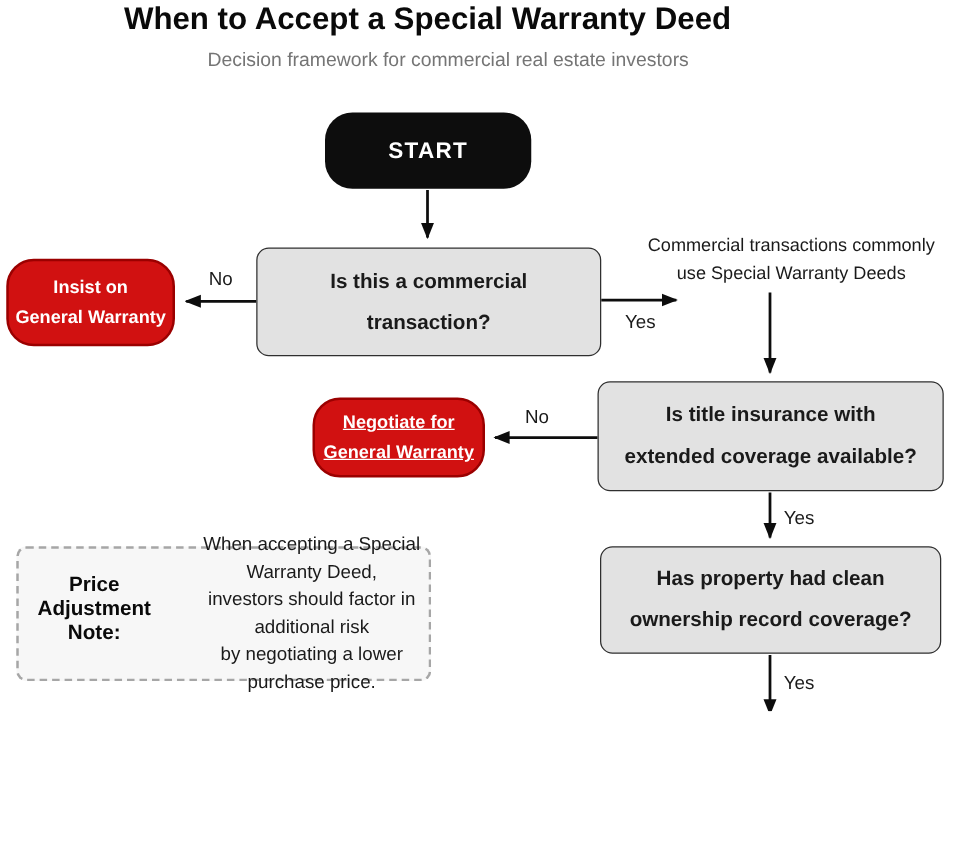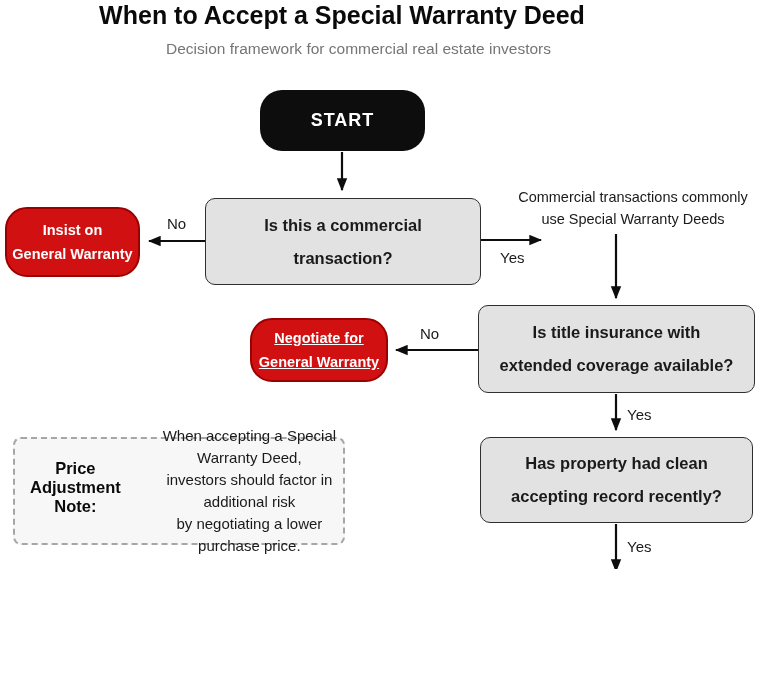--- a/index.html
+++ b/index.html
@@ -104,21 +104,21 @@
   <div class="node decision" id="q2">Is title insurance with
 extended coverage available?</div>
 
   <div class="node redbox" id="negotiate">Negotiate for
 General Warranty</div>
 
   <div class="edge-label" id="lbl-no2">No</div>
   <div class="edge-label" id="lbl-yes2">Yes</div>
 
   <div class="node decision" id="q3">Has property had clean
-accepting record recently?</div>
+ownership record coverage?</div>
 
   <div class="edge-label" id="lbl-yes3">Yes</div>
 
   <div class="note">
     <div class="note-title">Price Adjustment Note:</div>
     <div class="note-body">When accepting a Special Warranty Deed,
 investors should factor in additional risk
 by negotiating a lower purchase price.</div>
   </div>
 

